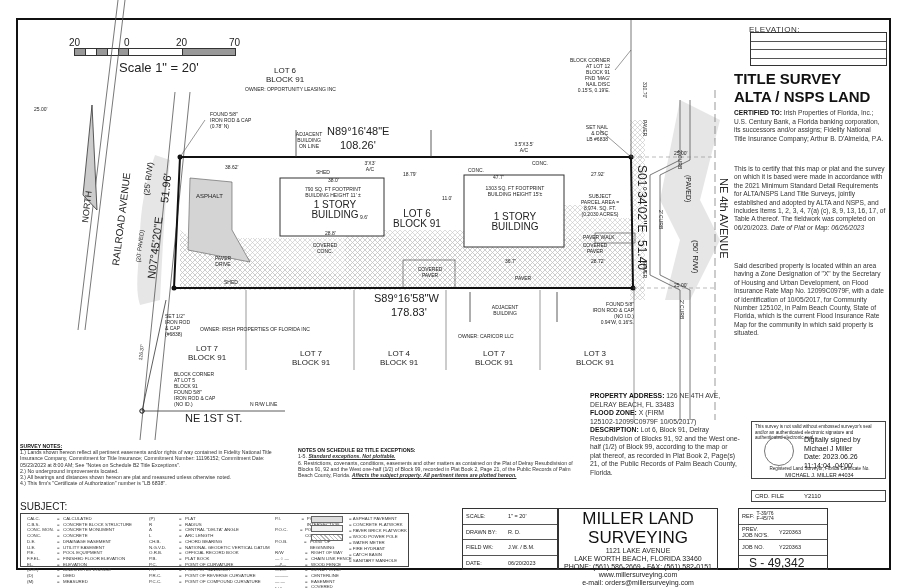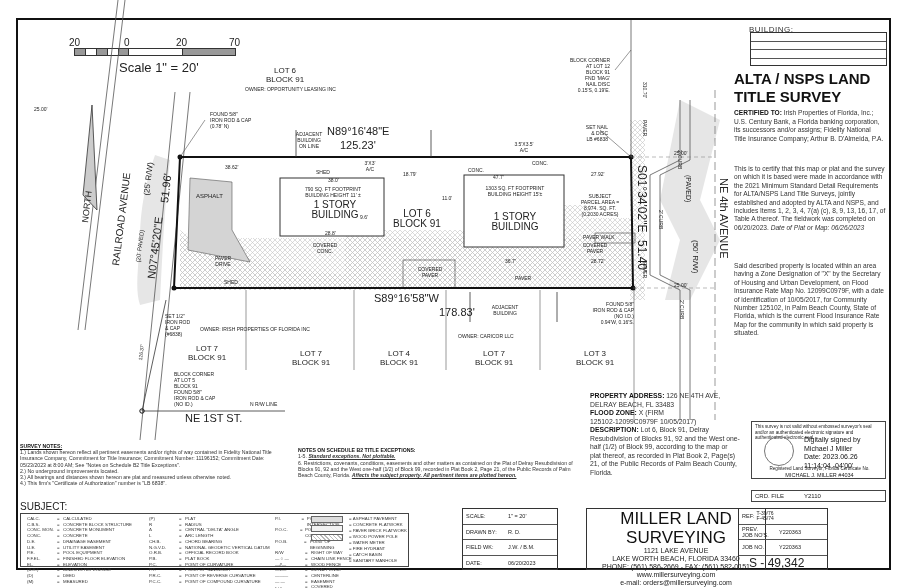--- a/index.html
+++ b/index.html
@@ -126,23 +126,23 @@
 
 <div>
   <div class="rot" style="left:80px;top:222px;transform:rotate(-83deg);font-size:9px;">NORTH</div>
   <div class="rot" style="left:110px;top:265px;transform:rotate(-83deg);font-size:10px;">RAILROAD AVENUE</div>
   <div class="rot" style="left:142px;top:195px;transform:rotate(-83deg);font-size:8px;">(25' R/W)</div>
   <div class="rot" style="left:135px;top:262px;transform:rotate(-83deg);font-size:6px;">(20' PAVED)</div>
   <div class="rot" style="left:145px;top:278px;transform:rotate(-83deg);font-size:11px;">N07°45'20"E</div>
   <div class="rot" style="left:158px;top:202px;transform:rotate(-83deg);font-size:11px;">51.96'</div>
 
   <div class="abs" style="left:327px;top:125px;font-size:11px;">N89°16'48"E</div>
-  <div class="abs" style="left:340px;top:139px;font-size:11px;">125.23'</div>
+  <div class="abs" style="left:340px;top:139px;font-size:11px;">108.26'</div>
   <div class="abs" style="left:374px;top:292px;font-size:11px;">S89°16'58"W</div>
-  <div class="abs" style="left:391px;top:306px;font-size:11px;margin-left:48px;">178.83'</div>
+  <div class="abs" style="left:391px;top:306px;font-size:11px;">178.83'</div>
   <div class="rot" style="left:649px;top:165px;transform:rotate(90deg);font-size:12px;">S01°34'02"E</div>
   <div class="rot" style="left:649px;top:240px;transform:rotate(90deg);font-size:12px;">51.40'</div>
 
   <div class="rot" style="left:730px;top:178px;transform:rotate(90deg);font-size:11px;">NE 4th AVENUE</div>
   <div class="rot" style="left:700px;top:240px;transform:rotate(90deg);font-size:8px;">(50' R/W)</div>
   <div class="rot" style="left:692px;top:175px;transform:rotate(90deg);font-size:7px;">(PAVED)</div>
   <div class="abs" style="left:185px;top:412px;font-size:11px;">NE 1ST ST.</div>
   <div class="abs t5" style="left:250px;top:401px;">N R/W LINE</div>
 
   <div class="abs t8 center" style="left:255px;top:66px;width:60px;">LOT 6</div>
@@ -291,30 +291,30 @@
       <div>LOT  3</div>
       <div>BLOCK  91</div>
     </div>
   <div class="rot t5" style="left:683px;top:150px;transform:rotate(90deg);">2' CURB</div>
   <div class="rot t5" style="left:664px;top:210px;transform:rotate(90deg);">2' CURB</div>
   <div class="rot t5" style="left:685px;top:300px;transform:rotate(90deg);">2' CURB</div>
   <div class="rot t5" style="left:648px;top:120px;transform:rotate(90deg);">PAVER</div>
   <div class="rot t5" style="left:648px;top:262px;transform:rotate(90deg);">PAVER</div>
 </div>
 
-<div class="rev-title">BUILDING:</div>
+<div class="rev-title">ELEVATION:</div>
 <div class="rev-box">
     <div></div>
     <div></div>
     <div></div>
     <div style="border:none"></div>
   </div>
 <div class="main-title">
+  <div>TITLE SURVEY</div>
   <div>ALTA / NSPS LAND</div>
-  <div>TITLE SURVEY</div>
 </div>
 <div class="cert">
   <span class="bold" style="color:#111">CERTIFIED TO:</span> <span>Irish Properties of Florida, Inc.; U.S. Century Bank, a Florida banking corporation, its successors and/or assigns; Fidelity National Title Insurance Company; Arthur B. D'Almeida, P.A.</span>
 </div>
 <div class="para" style="top:165px;">
   <span>This is to certify that this map or plat and the survey on which it is based were made in accordance with the 2021 Minimum Standard Detail Requirements for ALTA/NSPS Land Title Surveys, jointly established and adopted by ALTA and NSPS, and includes Items 1, 2, 3, 4, 7(a) (c), 8, 9, 13, 16, 17, of Table A thereof. The fieldwork was completed on 06/20/2023.</span> <i>Date of Plat or Map: 06/26/2023</i>
 </div>
 <div class="para" style="top:262px;">Said described property is located within an area having a Zone Designation of "X" by the Secretary of Housing and Urban Development, on Flood Insurance Rate Map No. 12099C0979F, with a date of identification of 10/05/2017, for Community Number 125102, in Palm Beach County, State of Florida, which is the current Flood Insurance Rate Map for the community in which said property is situated.</div>
 
 <div class="abs" style="left:590px;top:392px;width:150px;font-size:6.8px;line-height:8.5px;color:#333;">
@@ -585,21 +585,21 @@
     </div>
   <div class="tb-row">
       <span style="width:45px;padding-left:3px">FIELD WK:</span>
       <span>J.W. / B.M.</span>
     </div>
   <div class="tb-row">
       <span style="width:45px;padding-left:3px">DATE:</span>
       <span>06/20/2023</span>
     </div>
 </div>
-<div class="tb center" style="left:558px;width:180px;margin-left:28px;">
+<div class="tb center" style="left:558px;width:160px;">
   <div style="font-size:17px;line-height:19px;color:#111;">MILLER LAND SURVEYING</div>
   <div style="font-size:7px;line-height:8px;">1121 LAKE AVENUE</div>
   <div style="font-size:7px;line-height:8px;">LAKE WORTH BEACH, FLORIDA 33460</div>
   <div style="font-size:7px;line-height:8px;">PHONE: (561) 586-2669 - FAX: (561) 582-0151</div>
   <div style="font-size:7px;line-height:8px;">www.millersurveying.com</div>
   <div style="font-size:7px;line-height:8px;">e-mail:  orders@millersurveying.com</div>
 </div>
 <div class="tb" style="left:738px;width:90px;">
   <div class="tb-row">
       <span style="padding-left:3px">REF:</span>

